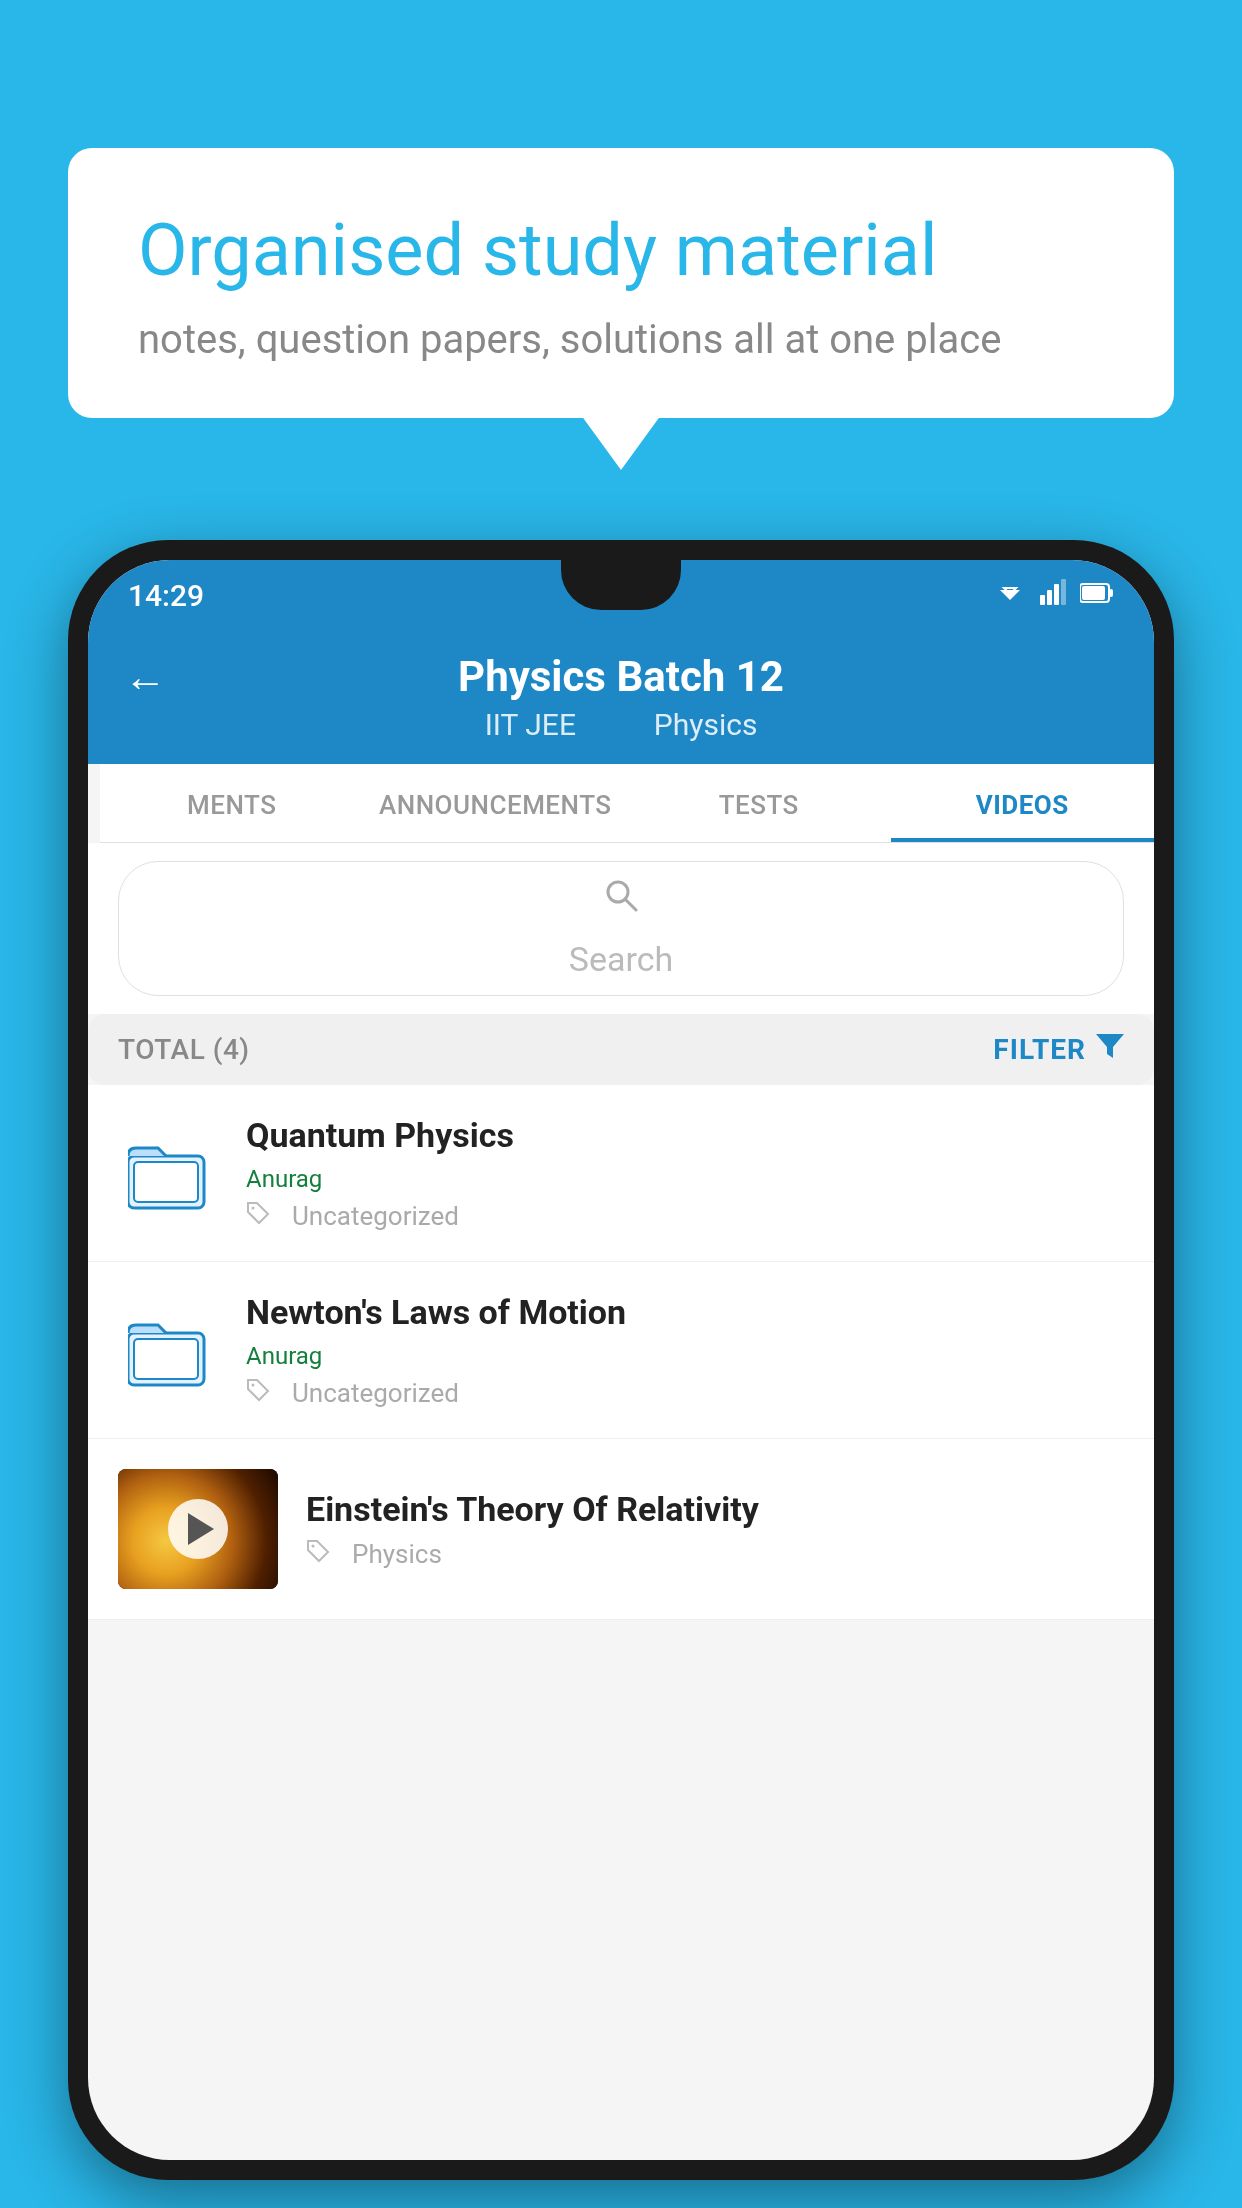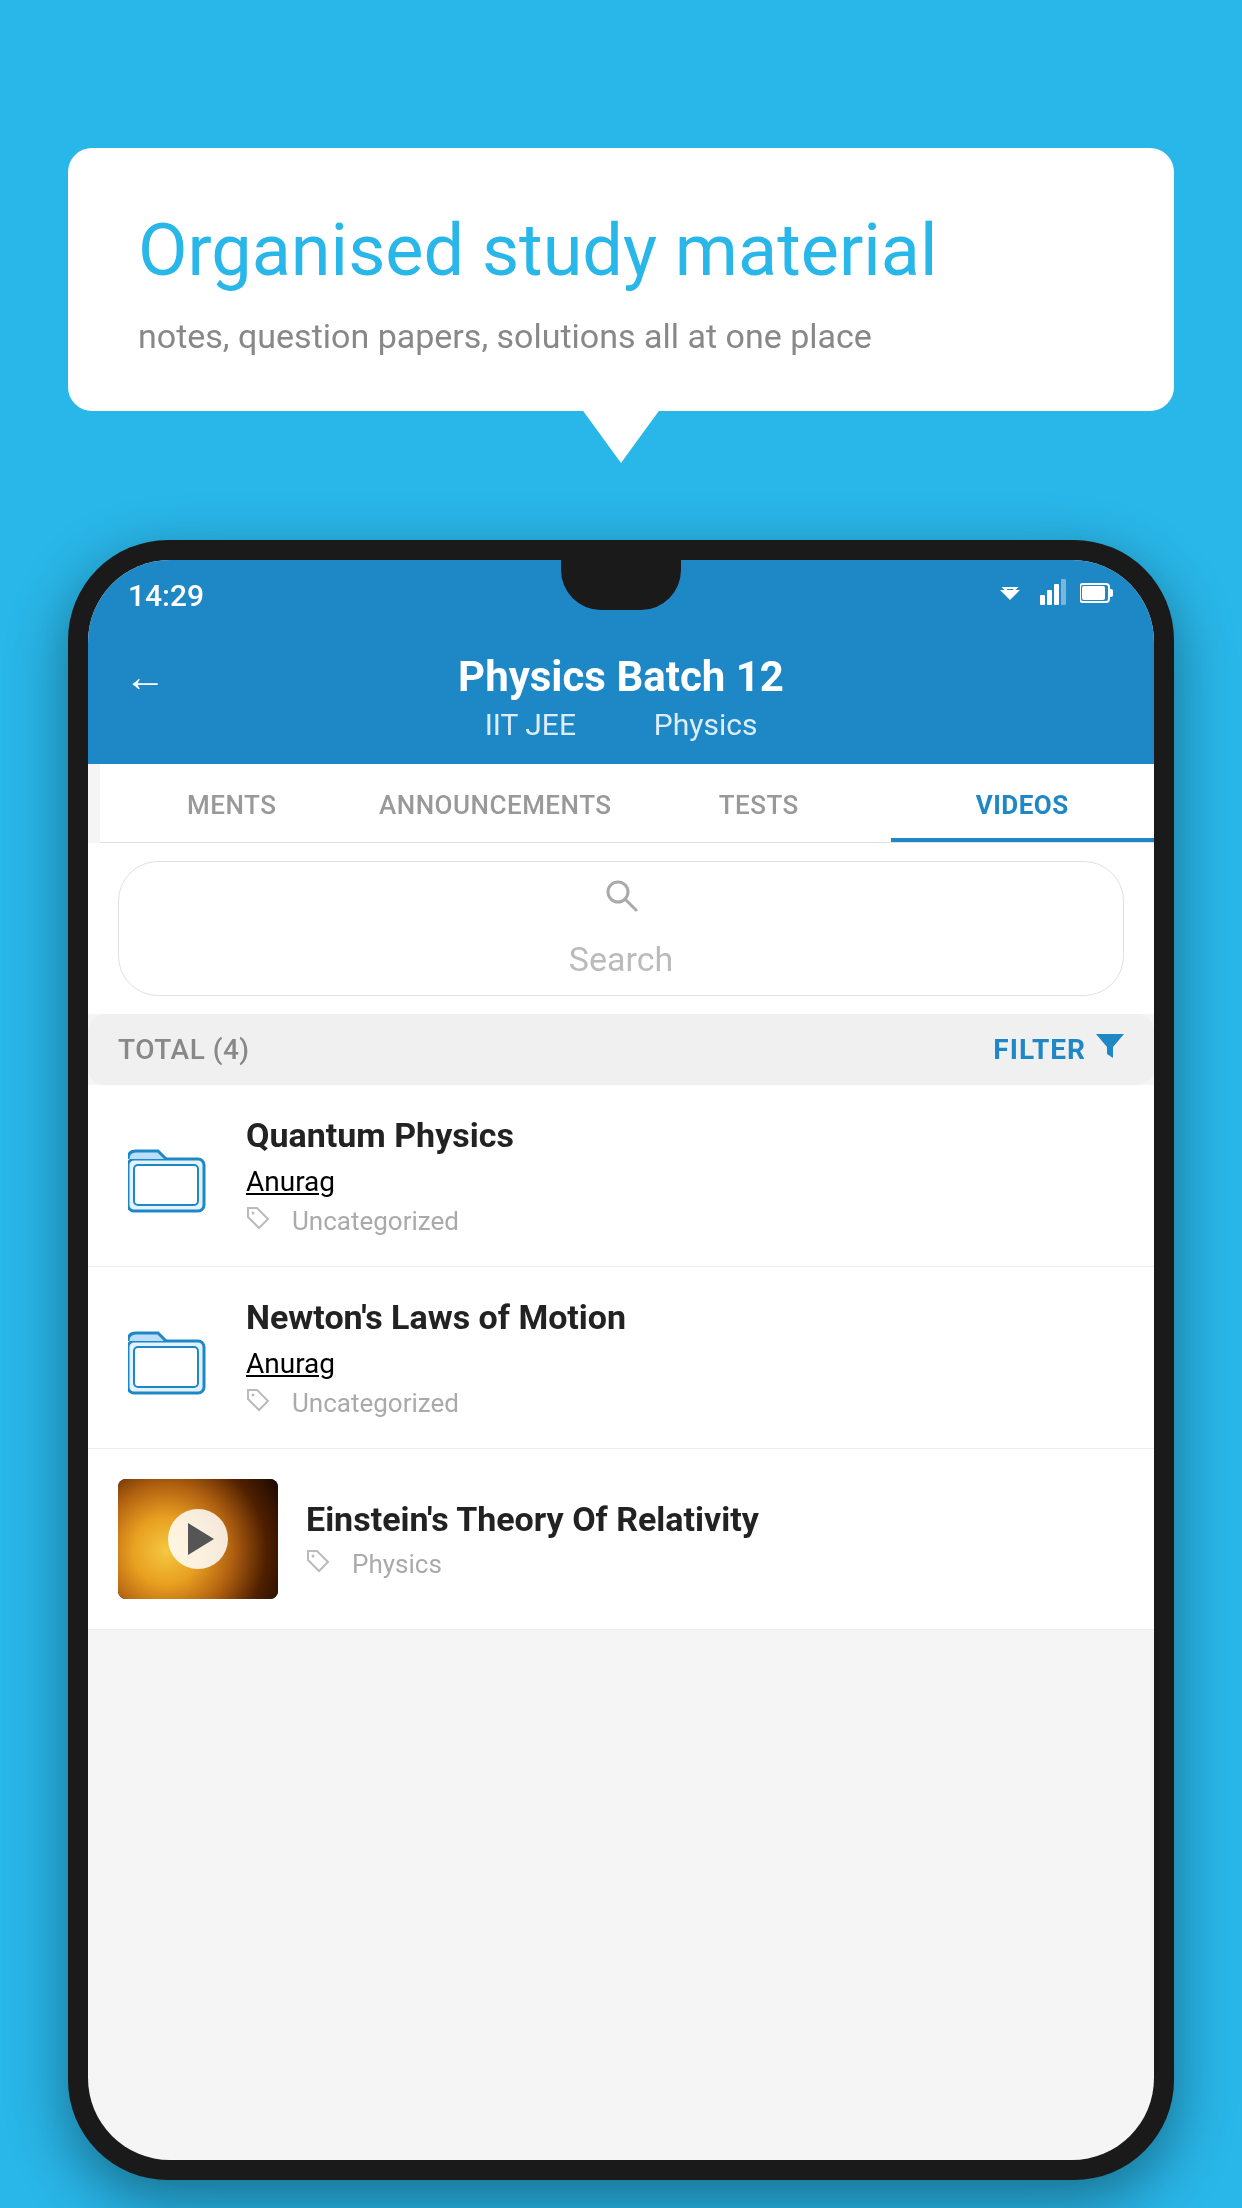--- a/index.html
+++ b/index.html
@@ -44,21 +44,21 @@
 
     .bubble-title {
       font-size: 72px;
       font-weight: 400;
       color: #29B6E8;
       line-height: 1.2;
       margin-bottom: 22px;
     }
 
     .bubble-subtitle {
-      font-size: 34px;
+      font-size: 40px;
       color: #888;
       font-weight: 400;
     }
 
     
     .phone-frame {
       position: absolute;
       top: 540px;
       left: 68px;
       width: 1106px;
@@ -330,24 +330,23 @@
     }
 
     .video-title {
       font-size: 34px;
       font-weight: 700;
       color: #222;
       margin-bottom: 10px;
     }
 
     .video-author {
-      font-size: 28px;
-      color: #000000;
+      font-size: 24px;
+      color: #15803d;
       margin-bottom: 8px;
-      text-decoration: underline;
     }
 
     .video-tag {
       display: flex;
       align-items: center;
       gap: 22px;
       font-size: 26px;
       color: #aaa;
     }
   </style>

